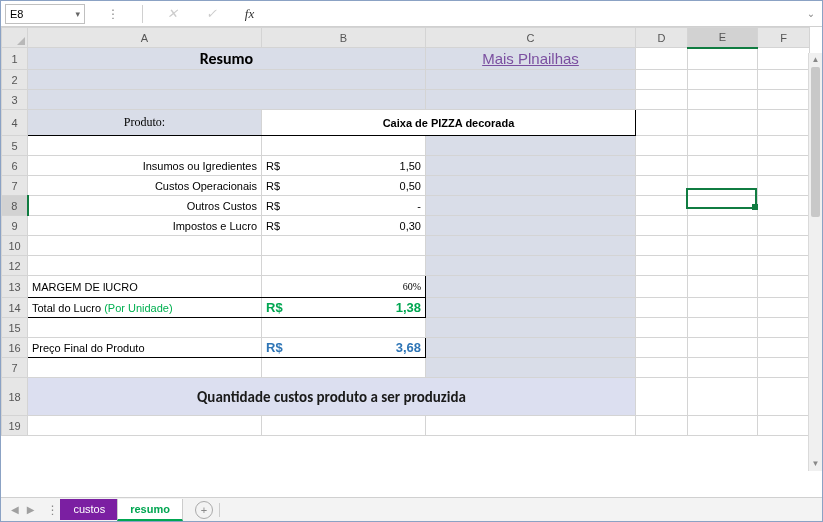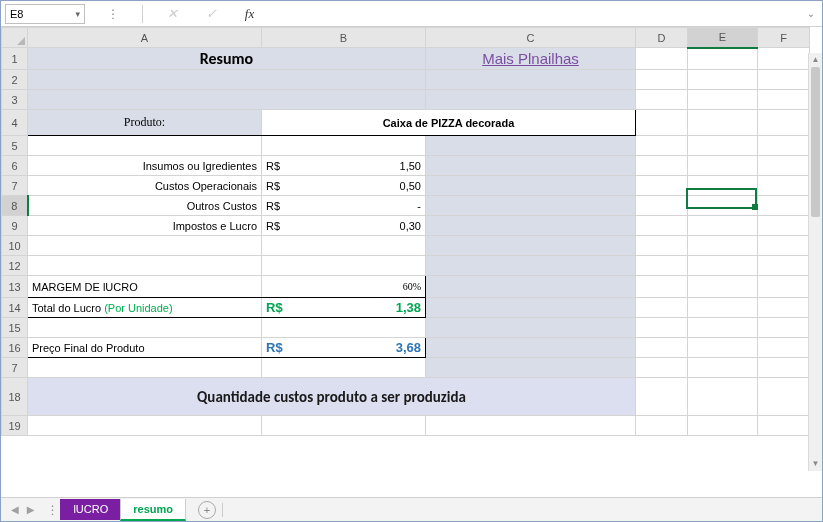--- a/index.html
+++ b/index.html
@@ -286,18 +286,18 @@
   </div>
 </div>
 
 <div class="tab-strip">
   <div class="tab-nav">
     <span>◀</span>
     <span>▶</span>
   </div>
   <span class="fb-dots">⋮</span>
   <div id="tabs-holder" style="display:flex;align-items:flex-start;">
-      <div class="tab custos">lUCRO</div>
+      <div class="tab custos">custos</div>
       <div class="tab active">resumo</div>
     </div>
   <div class="tab-add">+</div>
   <span class="tab-sep"></span>
 </div>
 
 </body></html>

